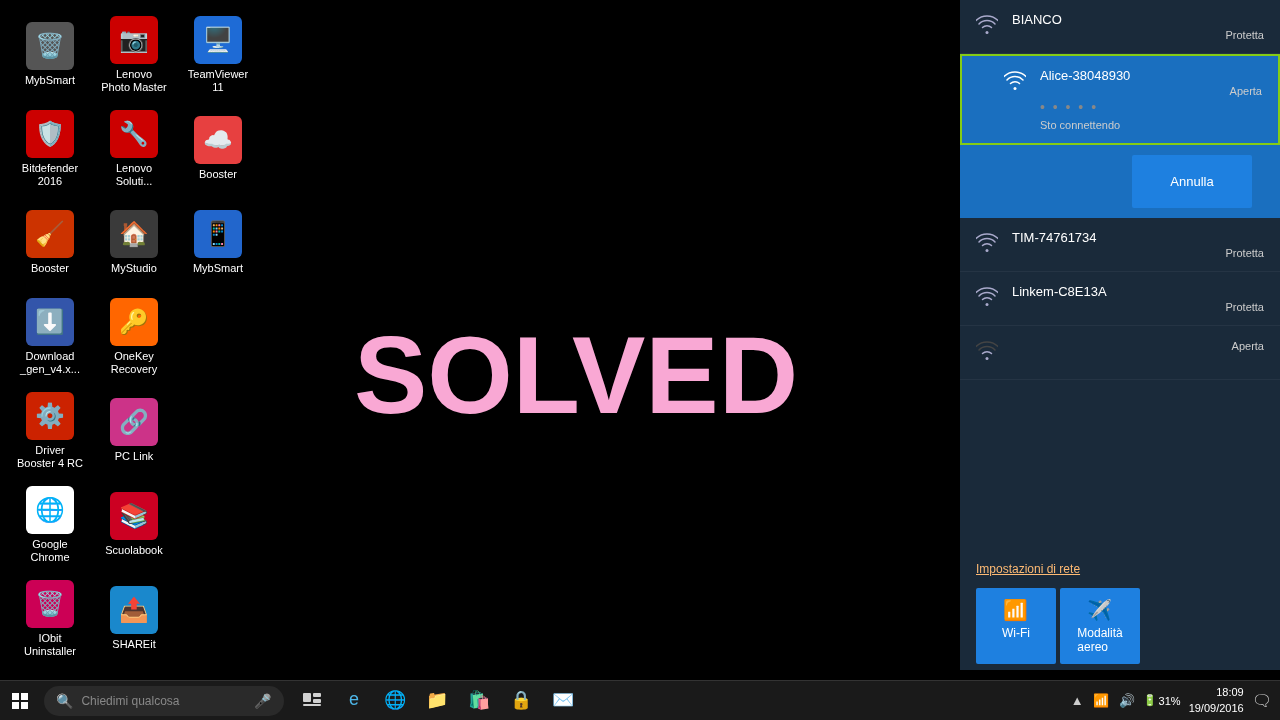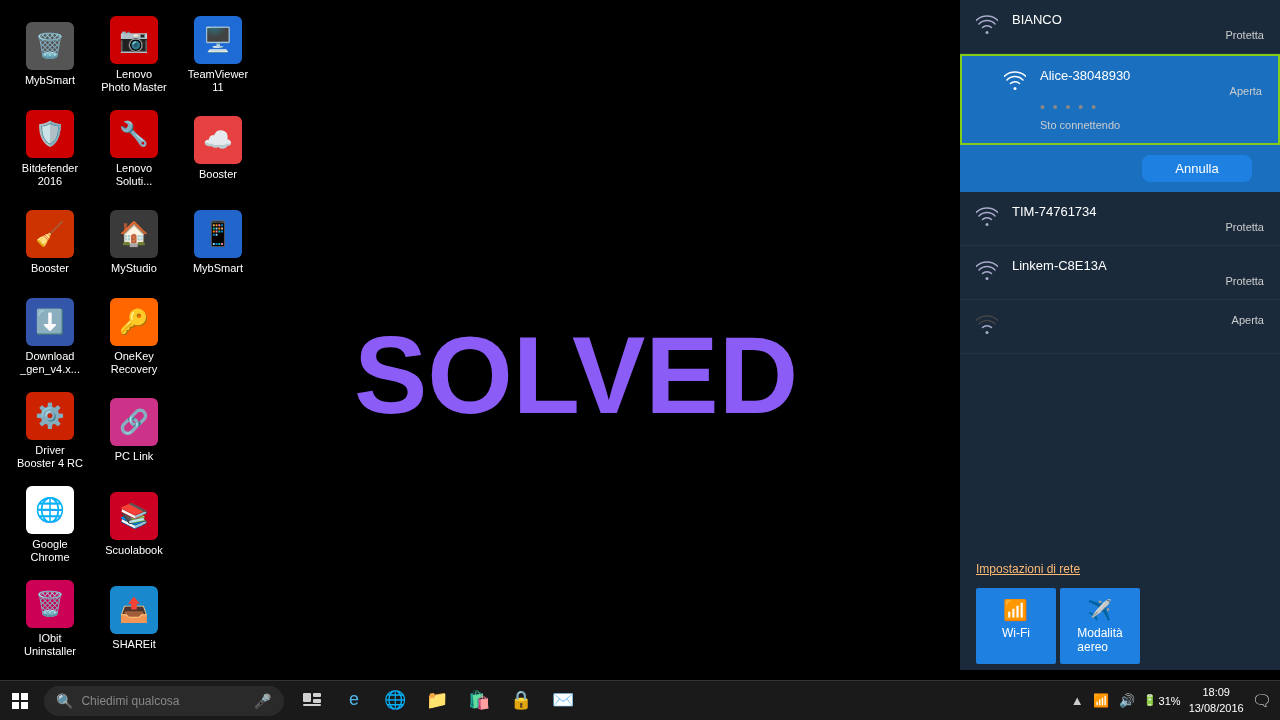--- a/index.html
+++ b/index.html
@@ -73,21 +73,21 @@
 
     .big-text-resolvido {
       color: #ff0000;
       font-size: 90px;
       font-weight: 900;
       font-family: Arial Black, Arial, sans-serif;
       text-shadow: 2px 2px 8px #000;
       line-height: 1;
     }
     .big-text-solved {
-      color: #8b5cf6;
+      color: #f9a8d4;
       font-size: 110px;
       font-weight: 900;
       font-family: Arial Black, Arial, sans-serif;
       text-shadow: 2px 2px 8px #000;
       line-height: 1;
       margin-top: 30px;
     }
 
     
     .wifi-panel {
@@ -144,30 +144,30 @@
     }
     .wifi-dots {
       color: #888;
       font-size: 14px;
       letter-spacing: 2px;
       margin-top: 2px;
     }
 
     .annulla-btn {
       display: block;
-      width: 110px;
+      width: 120px;
       margin: 6px 16px;
-      padding: 6px 12px;
+      padding: 19px 12px;
       background: #1e80e0;
       color: #fff;
       font-size: 13px;
       border: none;
       cursor: pointer;
       text-align: center;
-      border-radius: 8px;
+      border-radius: 2px;
       align-self: flex-end;
     }
 
     .wifi-settings-link {
       color: #fdba74;
       font-size: 12px;
       padding: 10px 16px 6px;
       cursor: pointer;
       text-decoration: underline;
     }
@@ -279,21 +279,21 @@
       color: #fff;
       font-size: 11px;
       display: flex;
       align-items: center;
       gap: 2px;
     }
 
     .systray-clock {
       color: #fff;
       font-size: 11px;
-      text-align: center;
+      text-align: right;
       line-height: 1.4;
       cursor: pointer;
       padding: 0 4px;
     }
 
     .systray-notif {
       color: #ccc;
       font-size: 16px;
       cursor: pointer;
     }
@@ -542,18 +542,18 @@
       <div class="systray-icons">
         <span class="systray-icon">📶</span>
         <span class="systray-icon">🔊</span>
       </div>
       <div class="systray-battery">
         <span>🔋</span>
         <span>31%</span>
       </div>
       <div class="systray-clock">
         <div>18:09</div>
-        <div>13/08/2016</div>
+        <div>19/09/2016</div>
       </div>
       <div class="systray-notif">🗨</div>
     </div>
   </div>
 </div>
 
 </body></html>

